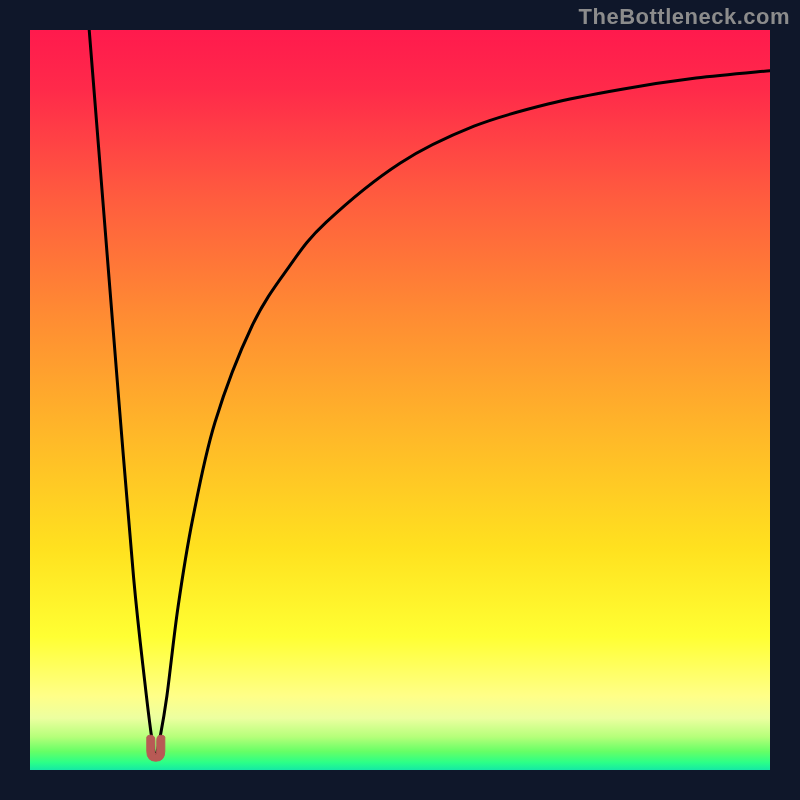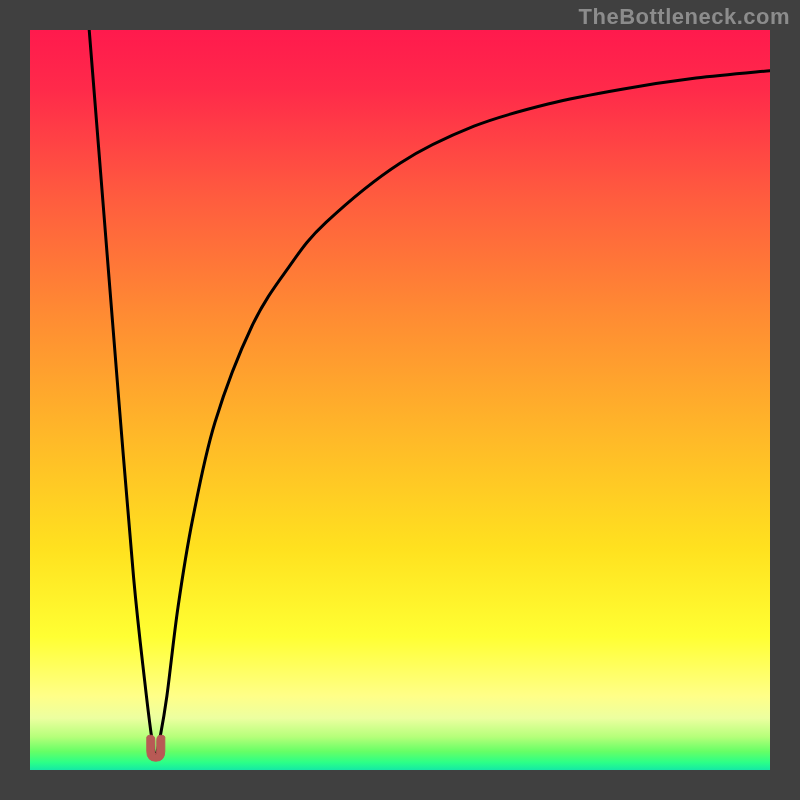--- a/index.html
+++ b/index.html
@@ -7,21 +7,21 @@
     padding: 0;
     width: 800px;
     height: 800px;
     overflow: hidden;
     background: #000;
     font-family: Arial, Helvetica, sans-serif;
   }
   .frame {
     position: absolute;
     inset: 0;
-    background: #404040;
+    background: #0f172a;
   }
   .plot {
     position: absolute;
     left: 30px;
     top: 30px;
     width: 740px;
     height: 740px;
     overflow: hidden;
   }
   .gradient {

